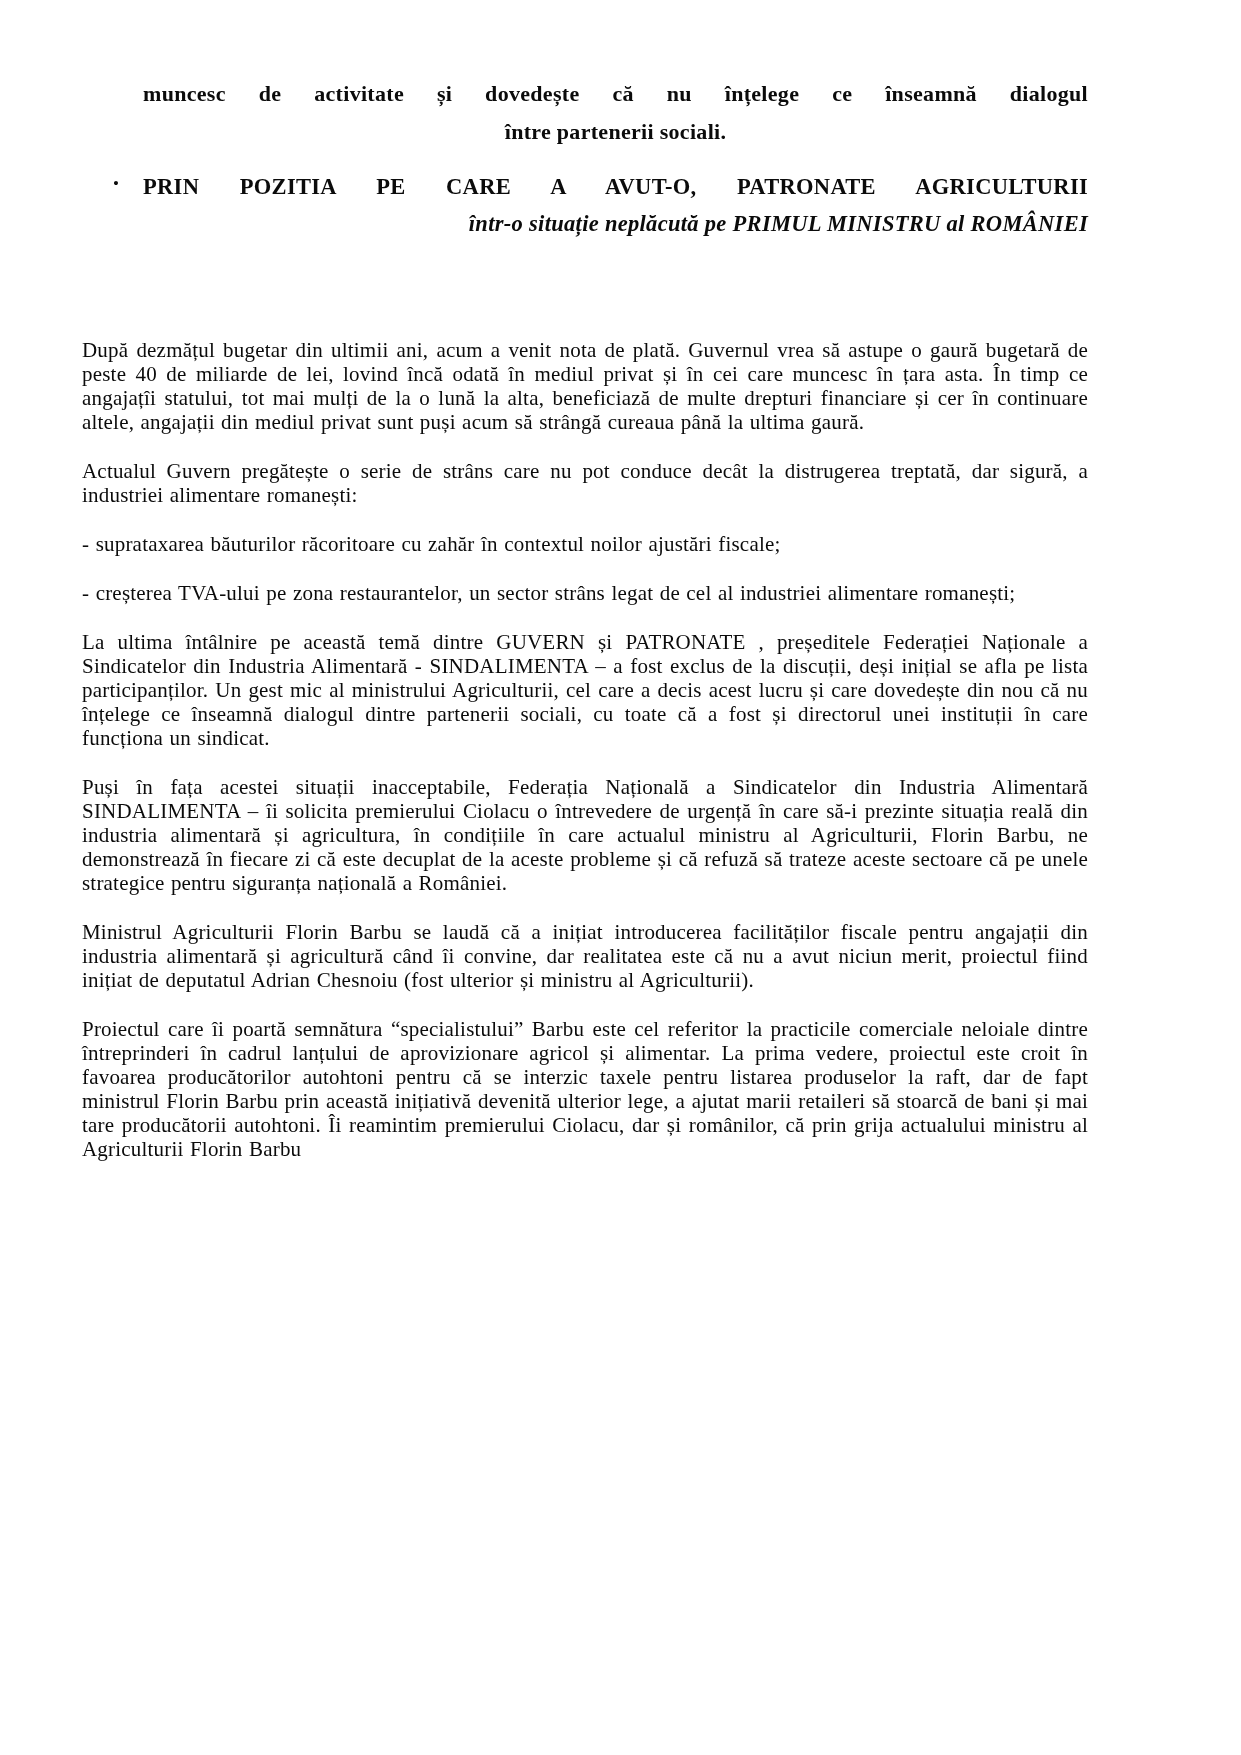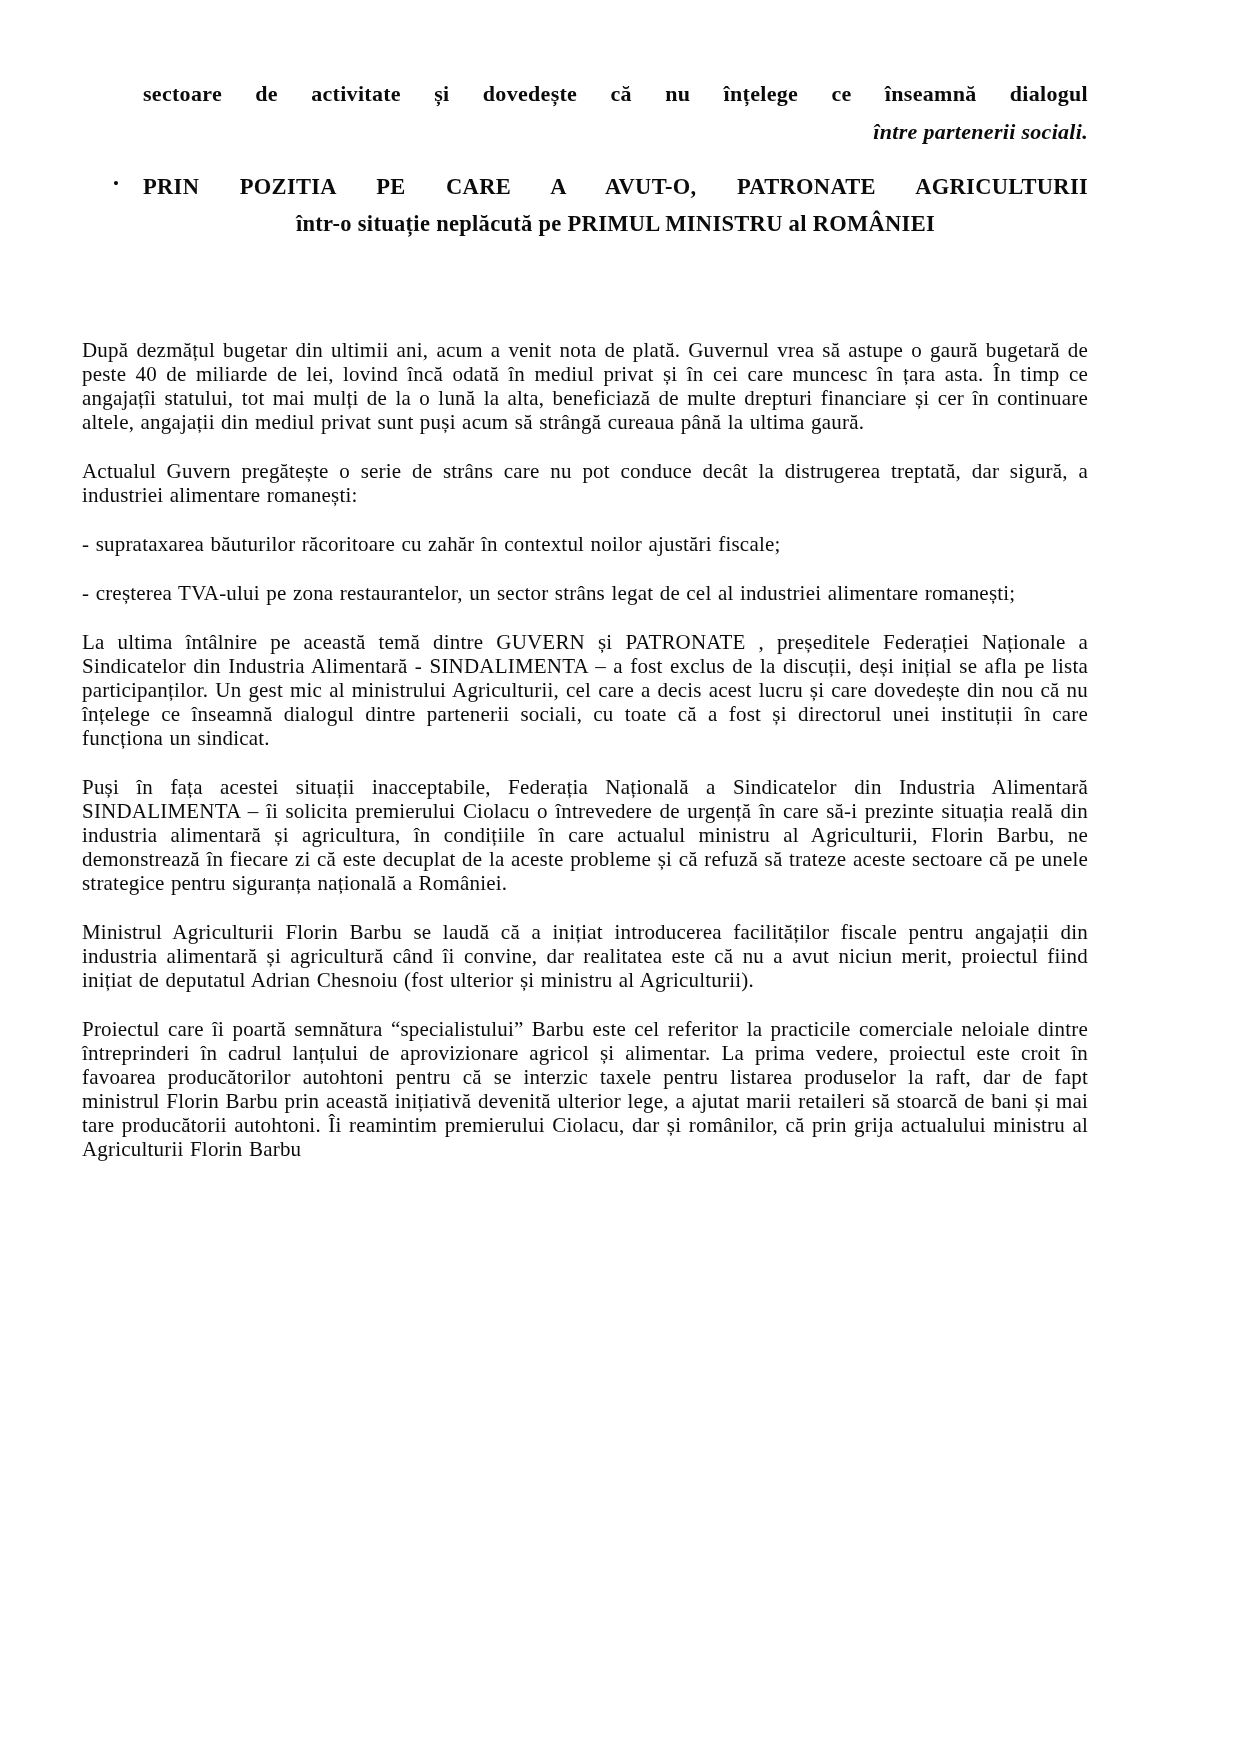--- a/index.html
+++ b/index.html
@@ -24,22 +24,21 @@
     font-weight: 700;
     font-size: 22px;
     line-height: 38px;
     letter-spacing: 0.3px;
   }
   .intro .jline {
     text-align: justify;
     text-align-last: justify;
   }
   .intro .lline {
-    text-align: right;
-    font-style: italic;
+    text-align: center;
   }
   
   .bullet-item {
     position: relative;
     margin: 17px 0 0 61px;
   }
   .bullet-marker {
     position: absolute;
     left: -30px;
     top: 7px;
@@ -51,42 +50,43 @@
     font-weight: 700;
     font-size: 22.5px;
     line-height: 37px;
     letter-spacing: 0.3px;
   }
   .bullet-text .jline {
     text-align: justify;
     text-align-last: justify;
   }
   .bullet-text .lline {
-    text-align: center;
+    text-align: right;
+    font-style: italic;
   }
   
   .body-text {
     margin-top: 96px;
     font-size: 21px;
     line-height: 24px;
     letter-spacing: 0.2px;
     word-spacing: 1px;
   }
   .body-text p {
     margin: 0 0 25px 0;
     text-align: justify;
   }
 </style>
 </head>
 <body>
 
 <div class="page">
 
   <div class="intro">
-    <div class="jline">sectoare de activitate și dovedește că nu înțelege ce înseamnă dialogul</div>
+    <div class="jline">muncesc de activitate și dovedește că nu înțelege ce înseamnă dialogul</div>
     <div class="lline">între partenerii sociali.</div>
   </div>
 
   <div class="bullet-item">
     <span class="bullet-marker">•</span>
     <div class="bullet-text">
       <div class="jline">PRIN POZITIA PE CARE A AVUT-O, PATRONATE AGRICULTURII</div>
       <div class="lline">într-o situație neplăcută pe PRIMUL MINISTRU al ROMÂNIEI</div>
     </div>
   </div>

